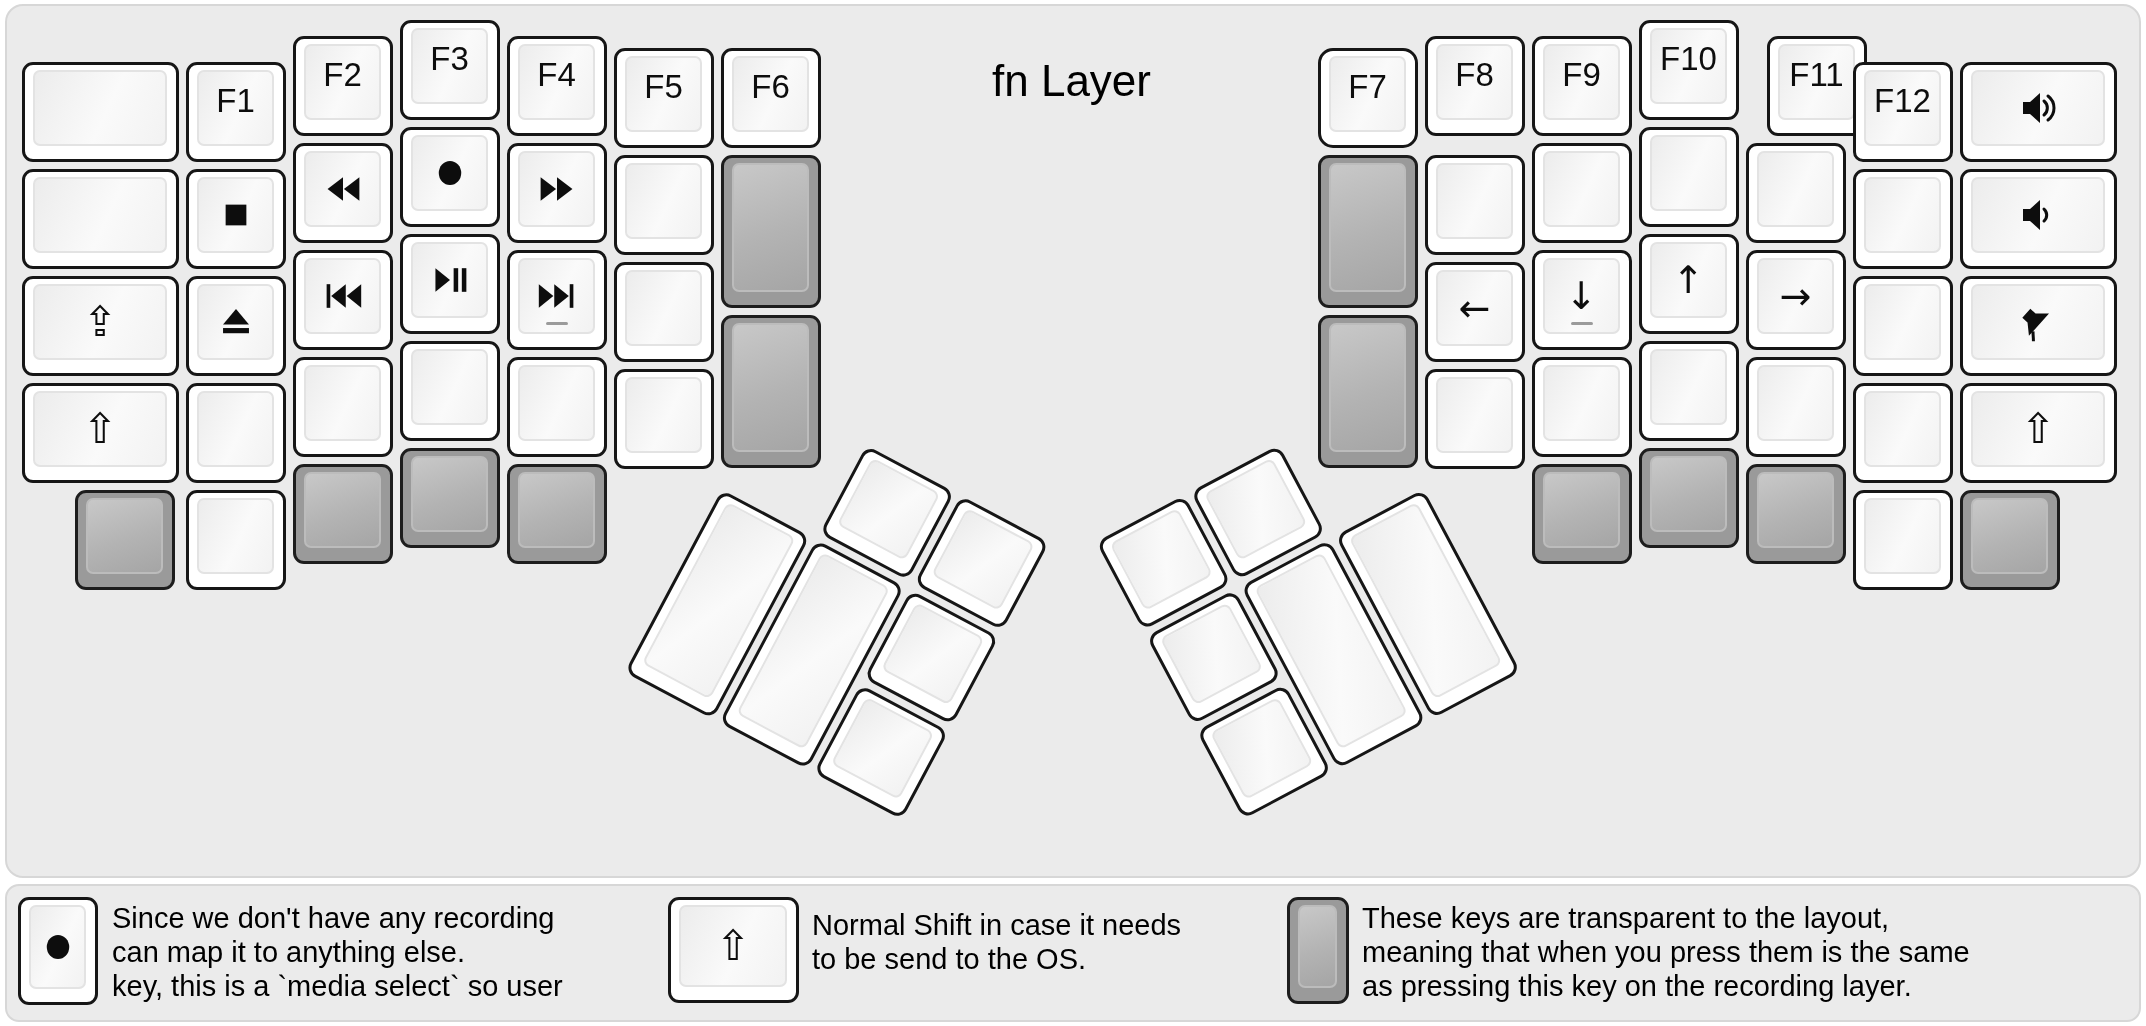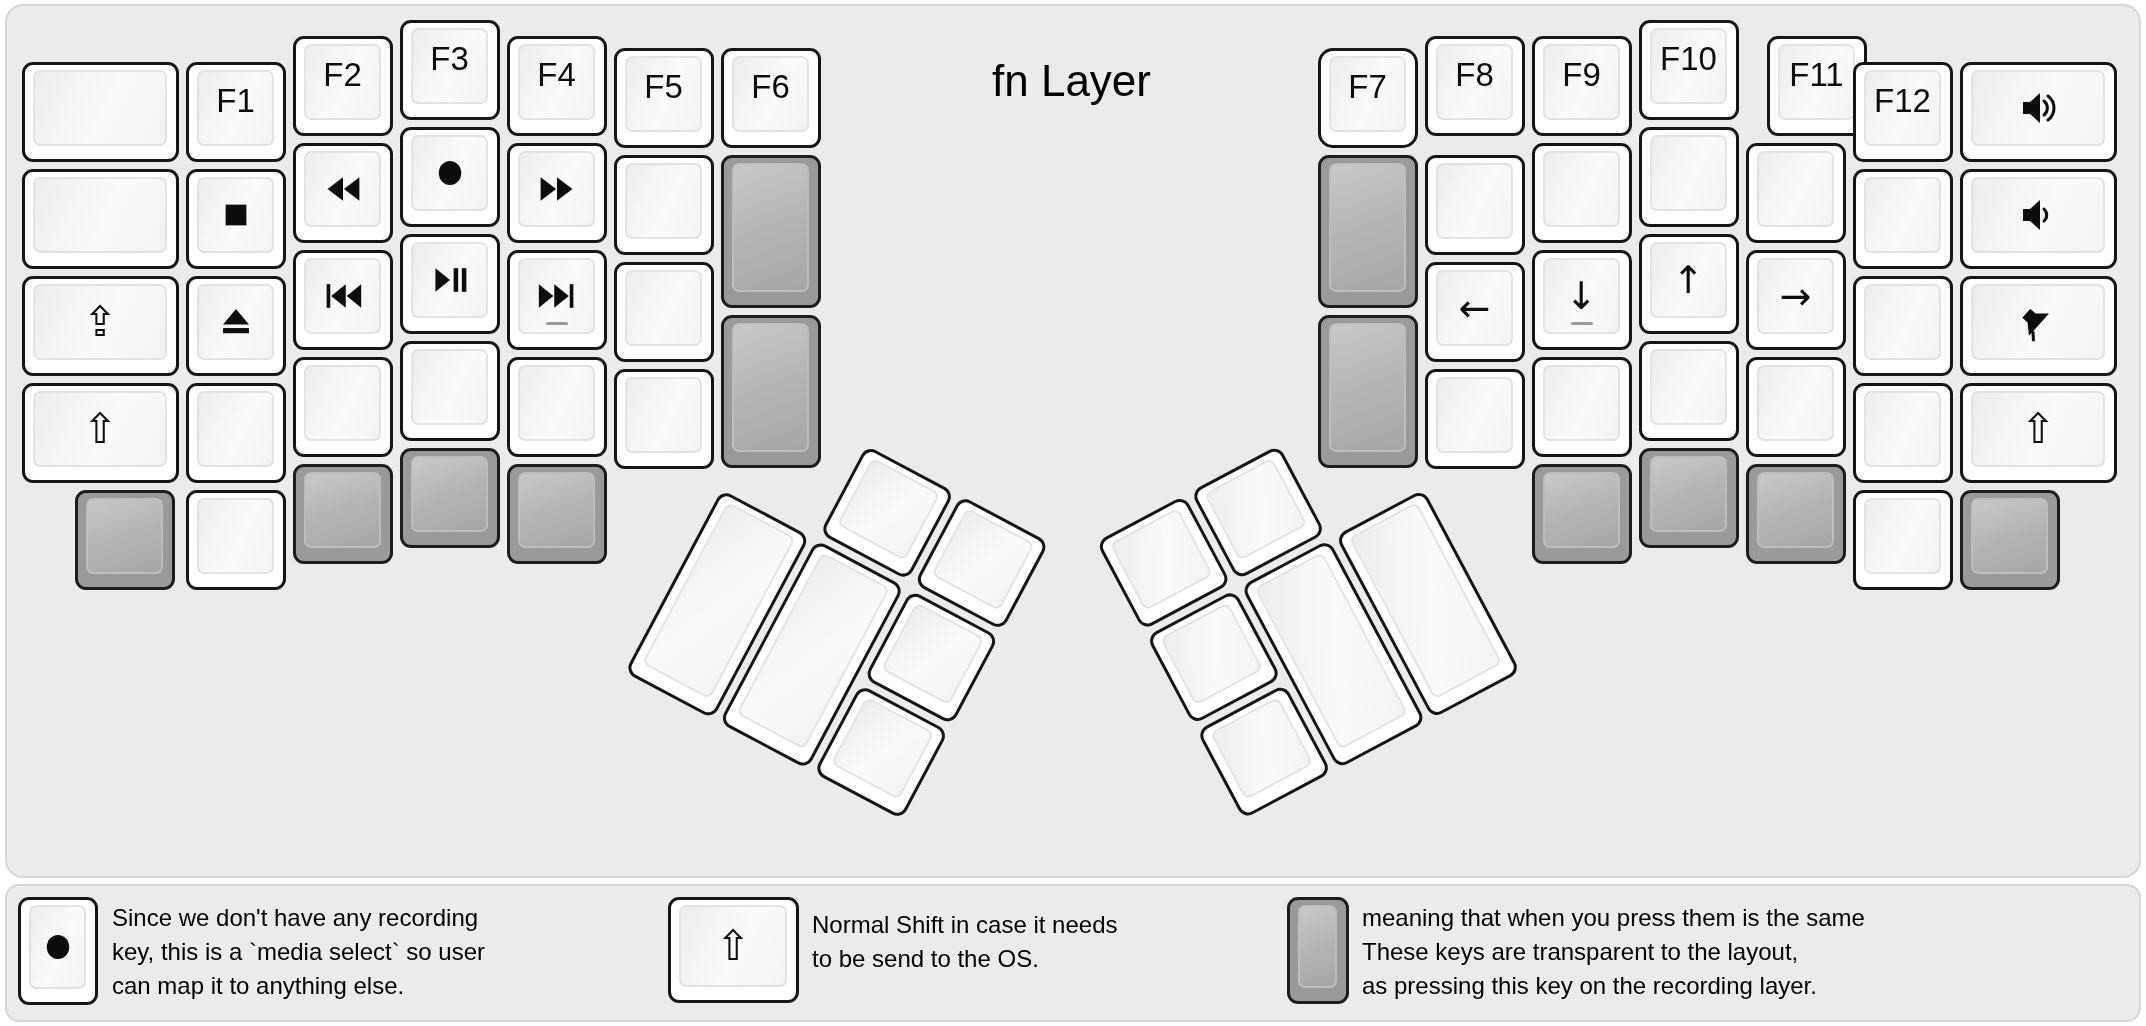--- a/index.html
+++ b/index.html
@@ -16,21 +16,21 @@
             display:flex;align-items:center;justify-content:center;overflow:visible;}
   .key.gray{background:#9a9a9a;border-color:#1d1d1d;}
   .key.gray .cap{border-color:#bcbcbc;background:linear-gradient(160deg,#c8c8c8 0%,#b3b3b3 55%,#a5a5a5 100%);}
   .klabel{font-size:33px;color:#0d0d0d;transform:translateY(-7px);}
   .glyph{font-family:"DejaVu Sans",sans-serif;color:#0d0d0d;line-height:1;}
   .glyph.arrow{font-size:38px;}
   .glyph.mod{font-size:42px;}
   .homing{position:absolute;left:50%;bottom:7px;width:22px;height:3px;margin-left:-11px;background:#9b9b9b;border-radius:2px;}
   .thumb{position:absolute;transform-origin:0 0;}
 
-  .legend-item-text{position:absolute;color:#000;font-size:24px;line-height:34px;white-space:nowrap;}
+  .legend-item-text{position:absolute;color:#000;font-size:29px;line-height:34px;white-space:nowrap;}
   svg{display:block;}
 </style>
 </head>
 <body>
 
 <div id="stage">
   <div id="panel-main" class="panel"></div>
   <div id="panel-legend" class="panel"></div>
   <div id="title">fn Layer</div>
   <div id="keys-root">
@@ -393,34 +393,34 @@
         <div class="cap">
           <span>
             <svg width="38" height="38" viewBox="0 0 44 44">
               <ellipse cx="22" cy="22" rx="13" ry="14" fill="#0d0d0d"></ellipse>
             </svg>
           </span>
         </div>
       </div>
       <div class="legend-item-text" style="left: 112px; top: 901px;">
         <div>Since we don't have any recording</div>
+        <div>can map it to anything else.</div>
         <div>key, this is a `media select` so user</div>
-        <div>can map it to anything else.</div>
       </div>
       <div class="key" style="left: 668px; top: 897px; width: 131px; height: 106px;">
         <div class="cap">
           <span class="glyph mod">⇧</span>
         </div>
       </div>
       <div class="legend-item-text" style="left: 812px; top: 908px;">
         <div>Normal Shift in case it needs</div>
         <div>to be send to the OS.</div>
       </div>
       <div class="key gray" style="left: 1287px; top: 897px; width: 62px; height: 107px;">
         <div class="cap"></div>
       </div>
       <div class="legend-item-text" style="left: 1362px; top: 901px;">
+        <div>These keys are transparent to the layout,</div>
         <div>meaning that when you press them is the same</div>
-        <div>These keys are transparent to the layout,</div>
         <div>as pressing this key on the recording layer.</div>
       </div>
     </div>
 </div>
 
 </body></html>

